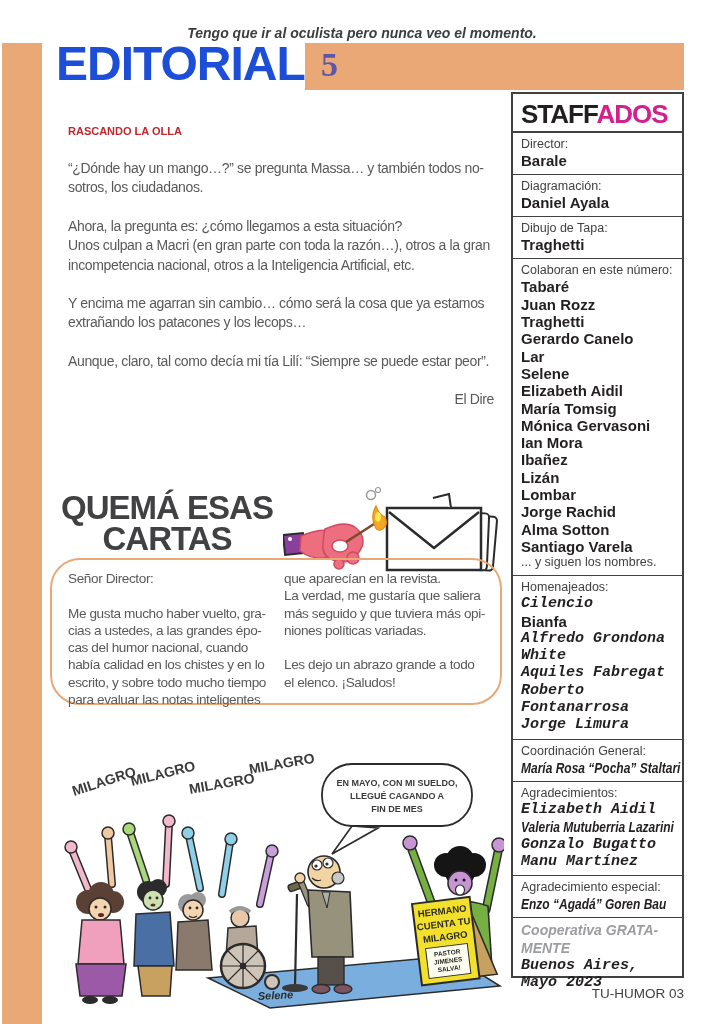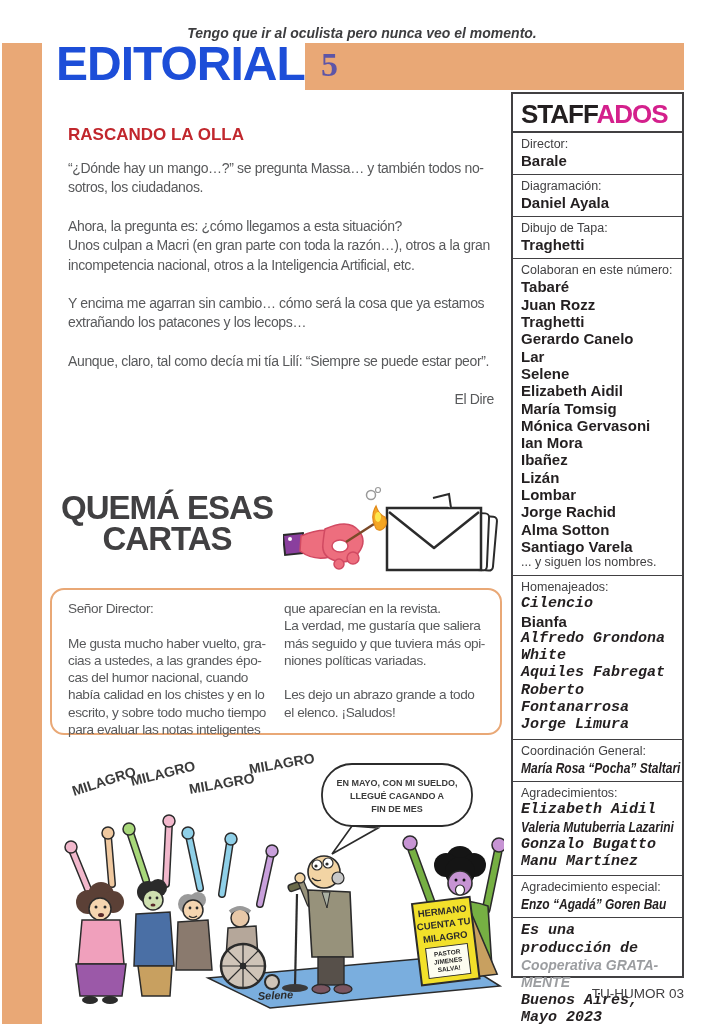--- a/index.html
+++ b/index.html
@@ -10,29 +10,29 @@
 
   .left-bar { left:2px; top:43px; width:40px; height:981px; background:#E9A876; }
 
   .tagline { left:0; right:0; top:25px; text-align:center; font-size:14px; font-weight:700; font-style:italic; color:#3d3d3f; }
 
   .editorial-title { left:56px; top:40px; font-size:48px; font-weight:700; color:#1d4ed8; letter-spacing:-1px; line-height:1; }
 
   .title-banner { left:305px; top:43px; width:379px; height:47px; background:#E9A876; }
   .page-num { position:absolute; left:16px; top:3px; font-family:"Liberation Serif", serif; font-size:34px; font-weight:700; color:#5D55A7; }
 
-  .section-heading { left:68px; top:125px; font-size:17px; font-weight:700; color:#C1272D; }
+  .section-heading { left:68px; top:125px; font-size:11px; font-weight:700; color:#C1272D; }
 
   .editorial-body { left:68px; top:159px; width:438px; font-size:14px; letter-spacing:-0.35px; line-height:19.4px; color:#58595B; }
   .editorial-body p { white-space:pre-line; margin:0 0 19px 0; }
   .signoff { text-align:right; padding-right:12px; }
 
   .quema-title { left:48px; top:492px; width:238px; text-align:center; font-size:33px; font-weight:700; letter-spacing:-1px; line-height:31px; color:#414042; }
 
-  .letter-box { left:50px; top:588px; width:452px; height:147px; border:2px solid #E9A876; border-radius:14px; }
+  .letter-box { left:50px; top:558px; width:452px; height:147px; border:2px solid #E9A876; border-radius:30px; }
   .letter-col { position:absolute; top:10px; font-size:13.6px; letter-spacing:-0.4px; line-height:17.3px; color:#58595B; white-space:pre-line; }
   .letter-col1 { left:16px; width:212px; }
   .letter-col2 { left:232px; width:210px; }
 
   .staff-box { left:511px; top:92px; width:173px; height:886px; border:2.5px solid #414042; background:#fff; }
   .staff-header { padding:6px 8px 2px 8px; border-bottom:2px solid #414042; font-size:26px; font-weight:700; letter-spacing:-1px; line-height:1.1; color:#231F20; }
   .staff-header .accent { color:#D4208C; }
   .staff-section { padding:4px 8px 5px 8px; border-bottom:1.5px solid #414042; }
   .staff-section:last-child { border-bottom:none; }
   .staff-label { font-size:12.5px; color:#414042; line-height:15px; }
@@ -324,20 +324,19 @@
         <div class="staff-name bold-italic">Elizabeth Aidil</div>
         <div class="staff-name bold-italic-cond">Valeria Mutuberria Lazarini</div>
         <div class="staff-name bold-italic">Gonzalo Bugatto</div>
         <div class="staff-name bold-italic">Manu Martínez</div>
       </div>
       <div class="staff-section">
         <div class="staff-label">Agradecimiento especial:</div>
         <div class="staff-name bold-italic-cond">Enzo “Agadá” Goren Bau</div>
       </div>
       <div class="staff-section">
-        <div class="staff-name bold-italic">Es una producción de</div>
         <div class="staff-name italic-gray">Cooperativa GRATA-MENTE</div>
         <div class="staff-name bold-italic">Buenos Aires, Mayo 2023</div>
       </div>
     </div>
 </div>
 
 <div class="abs footer">TU-HUMOR 03</div>
 
 </body></html>

